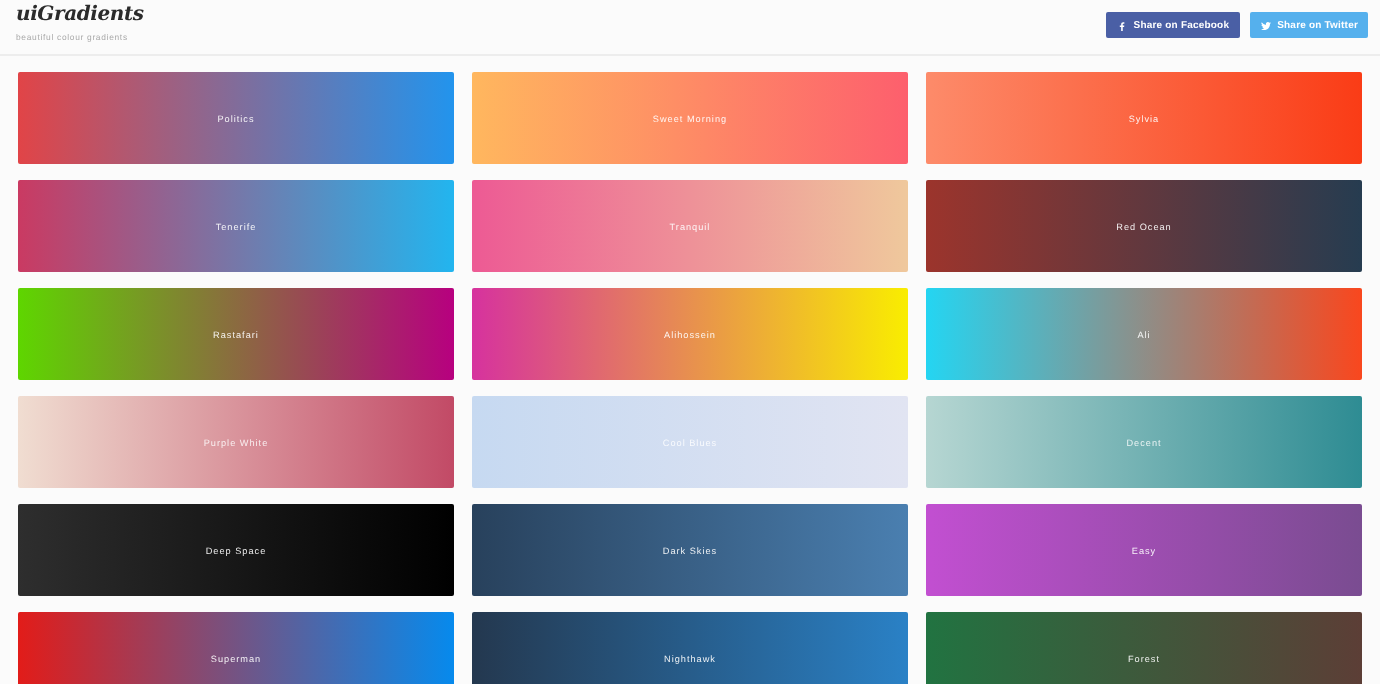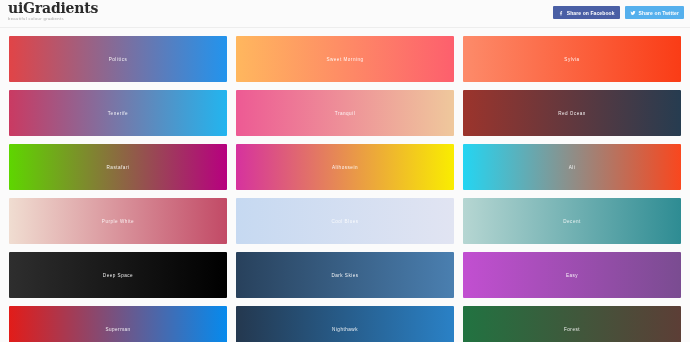--- a/index.html
+++ b/index.html
@@ -22,22 +22,23 @@
   }
 
   .brand {
     position: absolute;
     left: 8px;
     top: 2px;
   }
 
   .brand-logo {
     font-family: "DejaVu Serif", serif;
+    font-style: italic;
     font-weight: 700;
-    font-size: 14px;
+    font-size: 10px;
     line-height: 12px;
     color: #2b2b2b;
     letter-spacing: -0.2px;
   }
 
   .brand-tagline {
     font-family: "Liberation Sans", sans-serif;
     font-size: 4.2px;
     line-height: 7px;
     color: #a9a9a9;

